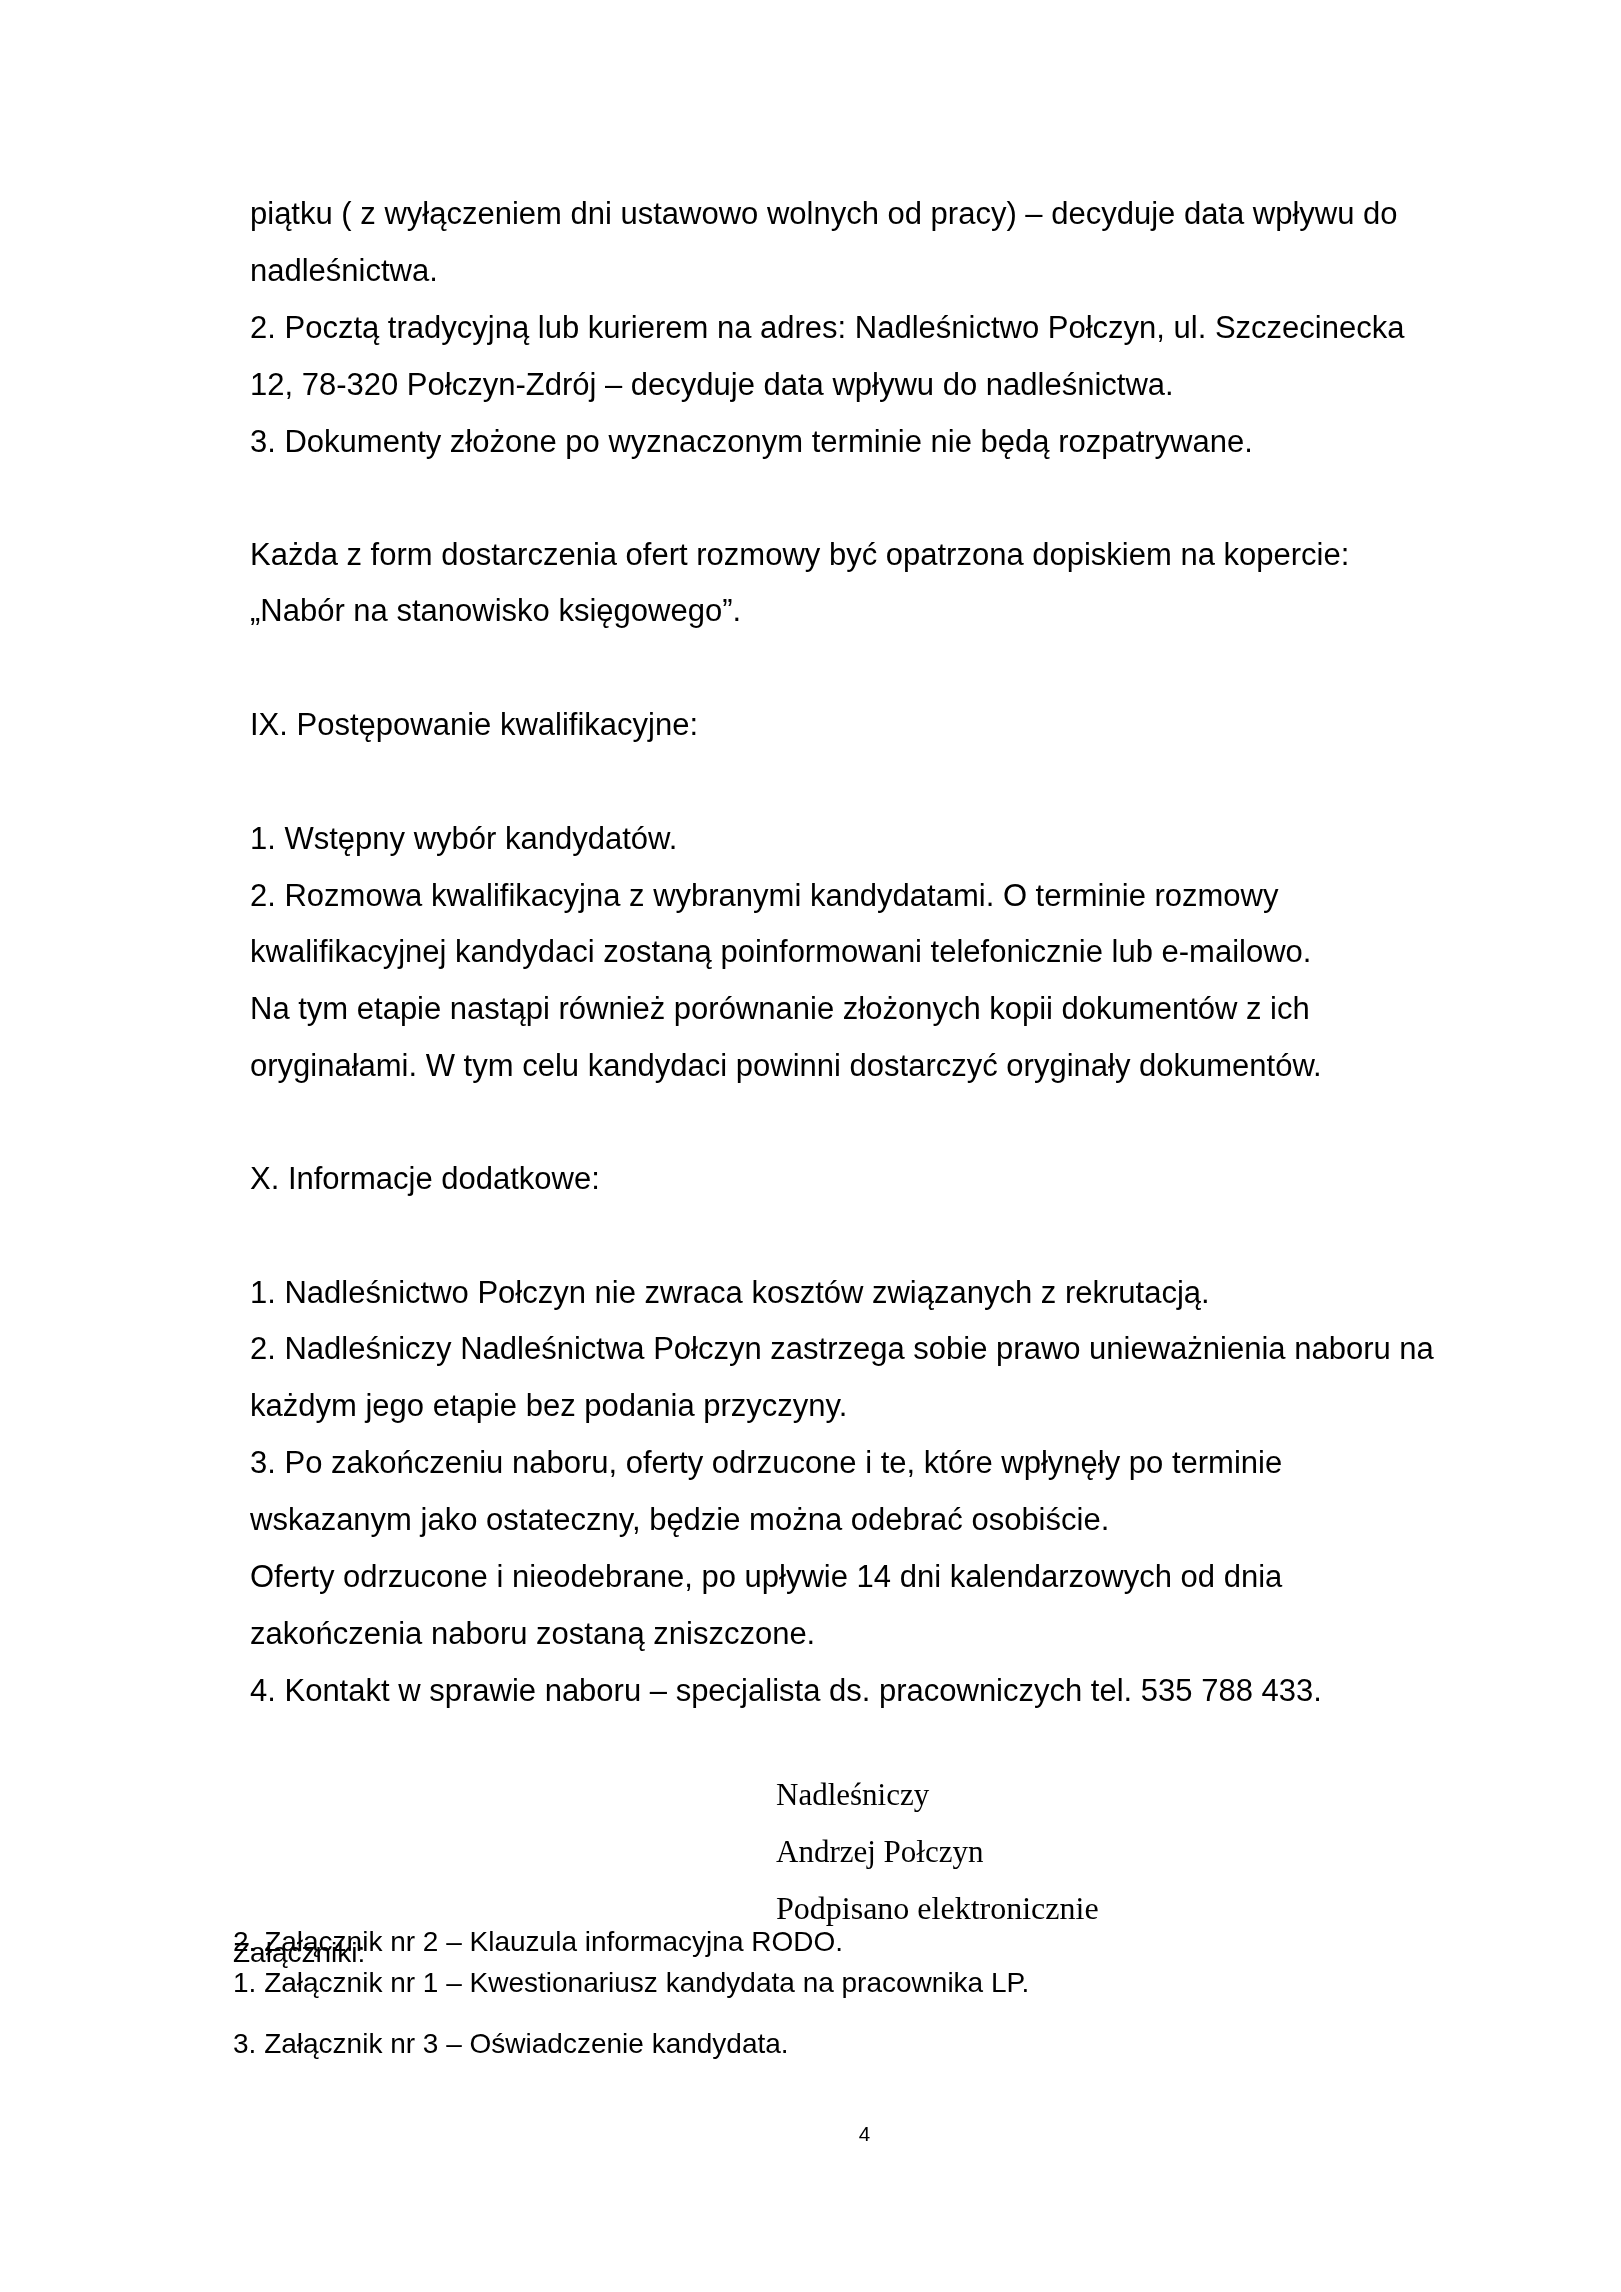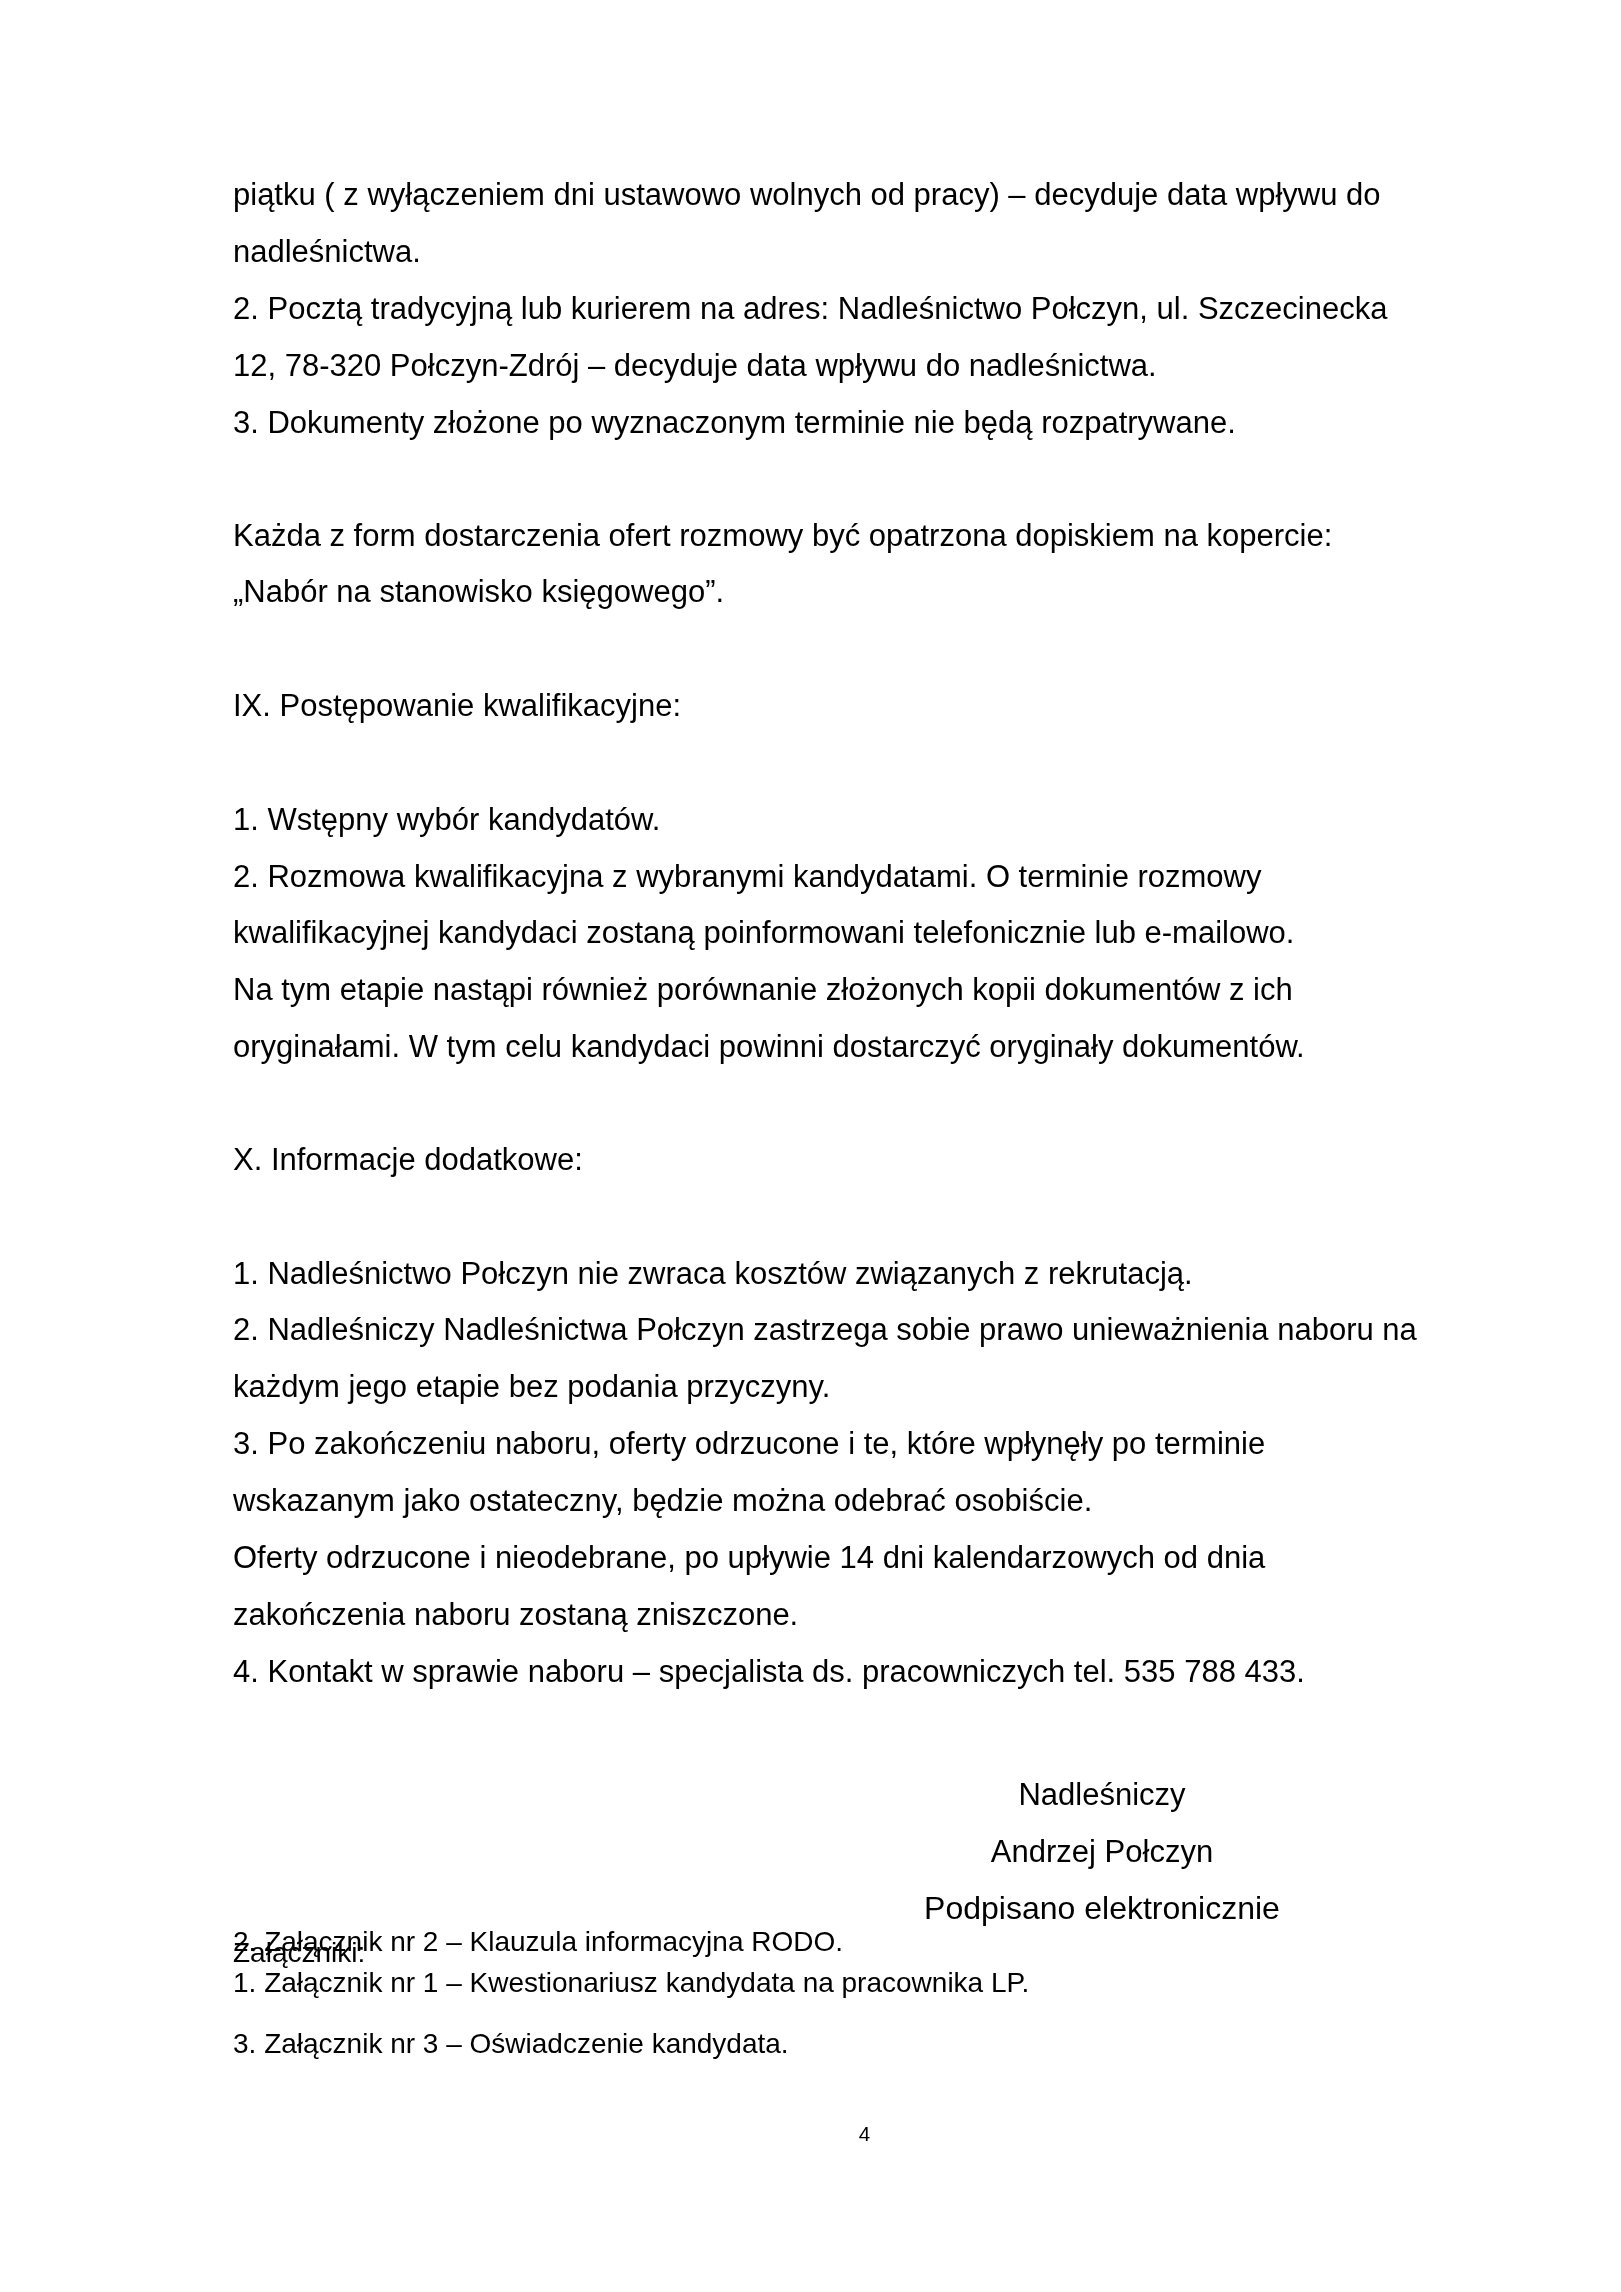--- a/index.html
+++ b/index.html
@@ -1,20 +1,20 @@
 <!DOCTYPE html>
 <html><head>
 <meta charset="utf-8">
 <style>
   html, body { margin:0; padding:0; background:#ffffff; }
   body { width:1621px; height:2293px; position:relative; overflow:hidden;
          font-family:"Liberation Sans", sans-serif; color:#000; }
-  .line { position:absolute; left:233px; font-size:31px; white-space:nowrap; line-height:37px; }
+  .line { position:absolute; left:250px; font-size:31px; white-space:nowrap; line-height:37px;margin-top:19px; }
   .bold { font-weight:normal; }
-  .sig { position:absolute; font-size:31px; white-space:nowrap; line-height:37px; text-align:center; width:588px; left:808px; }
+  .sig { position:absolute; font-size:31px; white-space:nowrap; line-height:37px; text-align:left; width:588px; left:776px;font-family:Liberation Serif, serif; }
   .sig.small { font-size:32px; }
   .att { position:absolute; left:233px; font-size:28px; line-height:29px; white-space:nowrap; }
   .pagenum { position:absolute; left:0; width:1729px; text-align:center; font-size:20.6px; }
 </style>
 </head>
 <body>
 
 <div>
   <div class="line" style="top:176px">piątku ( z wyłączeniem dni ustawowo wolnych od pracy) – decyduje data wpływu do</div>
   <div class="line" style="top:233px">nadleśnictwa.</div>

